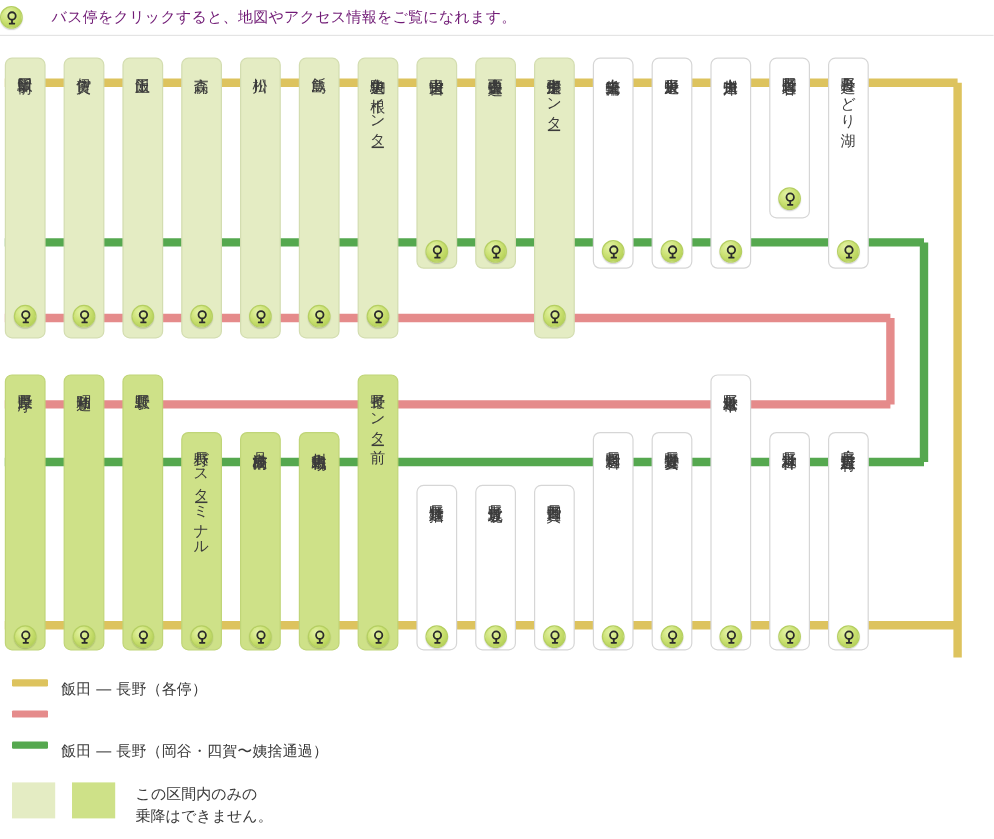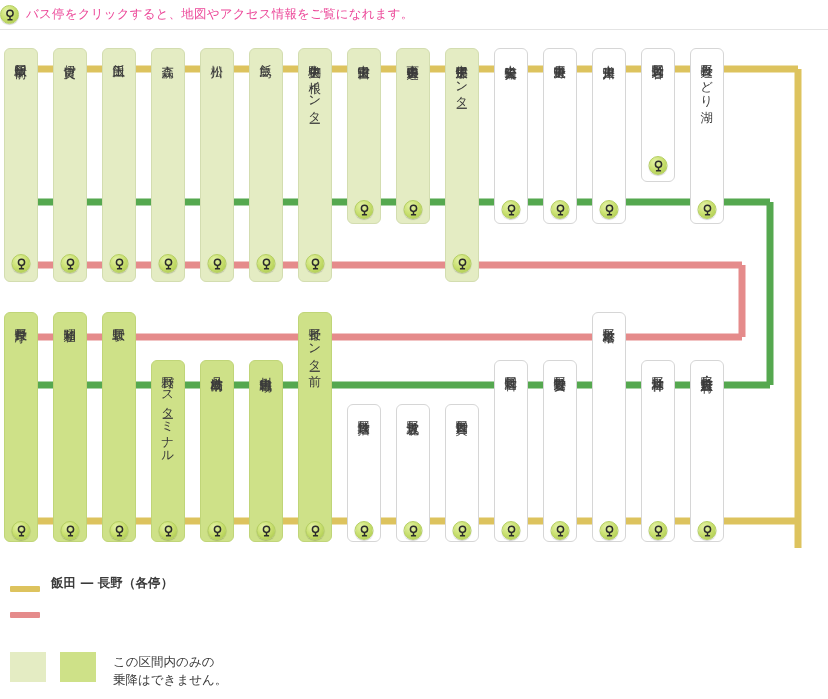--- a/index.html
+++ b/index.html
@@ -14,22 +14,22 @@
   #diagram{position:relative;width:828px;height:699px;}
 
   
   .header{
     position:absolute;left:0;top:0;width:828px;height:30px;
     display:flex;align-items:center;
     border-bottom:1px solid #e4e4e4;
     box-sizing:border-box;
   }
   .header-text{
-    font-size:12.5px;color:#ec4899;letter-spacing:.2px;
-    margin-left:7px;
+    font-size:12.5px;color:#701a75;letter-spacing:.2px;
+    margin-left:24px;
   }
 
   
   .pin{
     width:19px;height:19px;border-radius:50%;
     background:radial-gradient(circle at 36% 30%, #e4f3a8 0%, #cbe173 45%, #a9c848 100%);
     border:1px solid #b5cf62;
     box-shadow:0 1px 1px rgba(0,0,0,.18);
     display:flex;align-items:center;justify-content:center;
     box-sizing:border-box;
@@ -64,21 +64,21 @@
     letter-spacing:.5px;
     color:#3b3b3b;
     margin-top:6px;
     white-space:nowrap;
     font-family:"DejaVu Sans","Liberation Sans",sans-serif;
   }
   .col-pin{position:absolute;left:50%;transform:translateX(-50%);}
 
   
   .legend{position:absolute;left:0;top:566px;width:828px;}
-  .legend-row{display:flex;align-items:flex-end;height:26px;font-weight:bold;}
+  .legend-row{display:flex;align-items:flex-start;height:26px;}
   .legend-swatch{width:30px;height:6px;border-radius:1px;margin-left:10px;margin-right:11px;flex:none;}
   .legend-label{font-size:12.5px;color:#3a3a3a;letter-spacing:.1px;white-space:nowrap;}
 
   .note{position:absolute;left:0;top:652px;width:828px;display:flex;align-items:flex-start;}
   .note-swatch{width:36px;height:30px;margin-left:10px;flex:none;}
   .note-swatch.second{margin-left:14px;}
   .note-text{
     margin-left:17px;font-size:12.5px;line-height:1.45;color:#3a3a3a;
     white-space:pre-line;padding-top:1px;
   }
@@ -424,20 +424,24 @@
     </div>
 
   <div class="legend" id="legend">
       <div class="legend-row">
         <div class="legend-swatch" style="background: rgb(221, 195, 94);"></div>
         <div class="legend-label">飯田 ― 長野（各停）</div>
       </div>
       <div class="legend-row">
         <div class="legend-swatch" style="background: rgb(229, 139, 139);"></div>
       </div>
+      <div class="legend-row">
+        <div class="legend-swatch" style="background: rgb(85, 168, 79);"></div>
+        <div class="legend-label">飯田 ― 長野（岡谷・四賀〜姨捨通過）</div>
+      </div>
     </div>
 
   <div class="note">
     <div class="note-swatch" id="noteSwPale" style="background: rgb(228, 236, 195);"></div>
     <div class="note-swatch second" id="noteSwStrong" style="background: rgb(206, 225, 136);"></div>
     <div class="note-text">この区間内のみの
 乗降はできません。</div>
   </div>
 
 </div>

